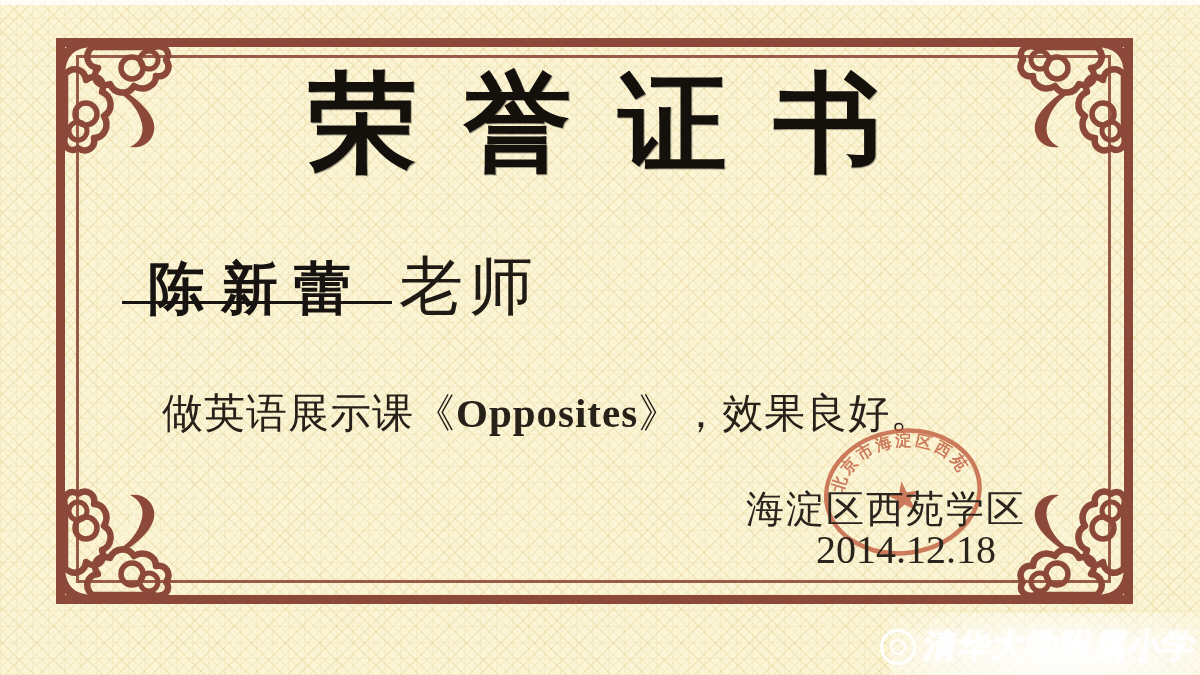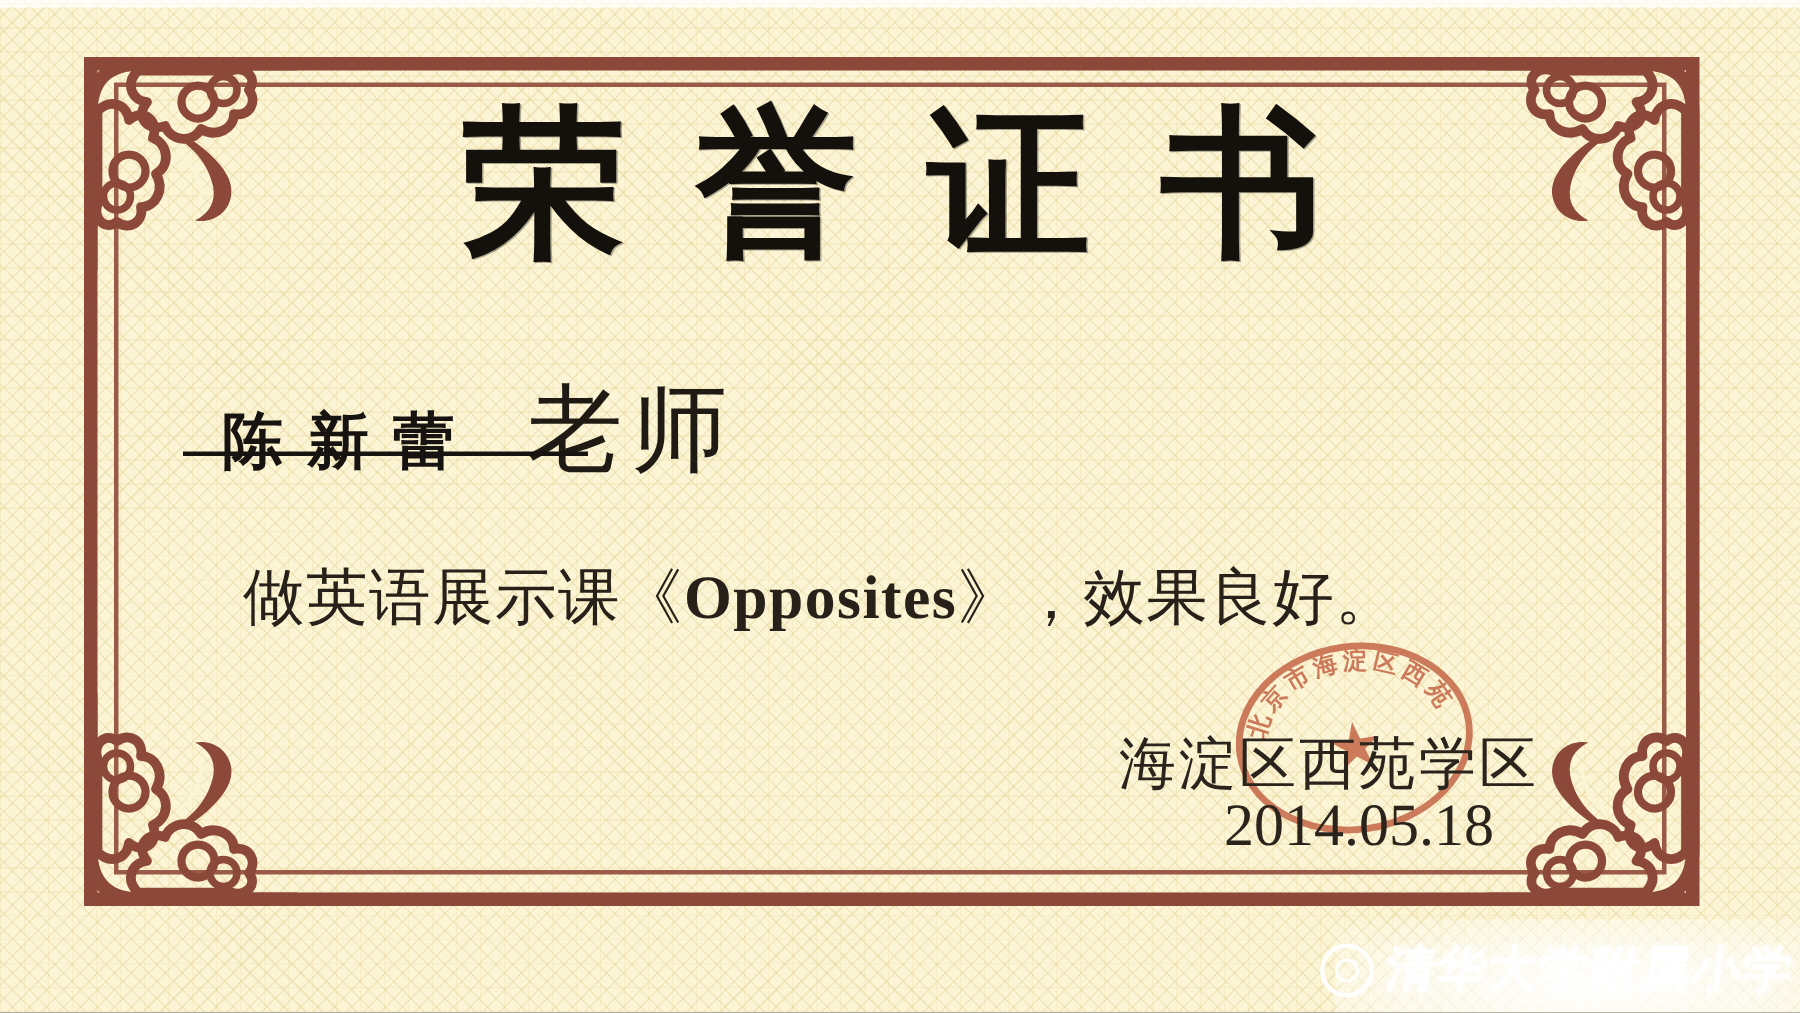--- a/index.html
+++ b/index.html
@@ -26,26 +26,26 @@
   .corner.bl{left:48px;bottom:63px;transform:scaleY(-1);}
   .corner.br{right:59px;bottom:63px;transform:scale(-1,-1);}
   
   .title{
     position:absolute;left:0;top:56px;width:100%;
     text-align:center;font-size:108px;line-height:1.25;font-weight:bold;
     letter-spacing:10px;color:#14100c;
     text-shadow:1px 1px 0 rgba(20,16,12,.35);
   }
   .name-row{position:absolute;left:148px;top:243px;white-space:nowrap;}
-  .recipient-name{font-size:41px;font-weight:bold;letter-spacing:16px;color:#171310;}
+  .recipient-name{font-size:57px;font-weight:bold;letter-spacing:16px;color:#171310;}
   .recipient-honorific{font-size:64px;color:#201a14;margin-left:28px;letter-spacing:6px;}
   .name-underline{position:absolute;left:122px;top:301px;width:270px;height:3px;background:#171310;}
   .body-line{position:absolute;white-space:nowrap;font-size:41px;color:#27211a;letter-spacing:1px;}
   .body-line.l1{left:196px;top:331px;}
-  .body-line.l2{left:162px;top:371px;}
+  .body-line.l2{left:162px;top:386px;}
   .body-line .en{font-weight:bold;font-family:"Liberation Serif",serif;}
   .issuer{position:absolute;left:746px;top:484px;font-size:38px;color:#2a241d;letter-spacing:2px;white-space:nowrap;}
   .date{position:absolute;left:816px;top:526px;font-size:40px;color:#2a241d;white-space:nowrap;}
   
   .seal{position:absolute;left:818px;top:422px;width:170px;height:142px;opacity:.78;transform:rotate(-8deg);}
   
   .wm-glow{position:absolute;right:0;bottom:0;width:310px;height:62px;
     background:radial-gradient(ellipse at 55% 75%, rgba(255,255,255,.95) 0%, rgba(255,255,255,.55) 55%, rgba(255,255,255,0) 100%);}
   .watermark{position:absolute;right:4px;bottom:6px;display:flex;align-items:center;gap:8px;}
   .wm-logo{width:36px;height:36px;border:3px solid rgba(255,255,255,.95);border-radius:50%;
@@ -109,21 +109,21 @@
     <path id="sealArc" d="M 25 70 A 60 46 0 1 1 145 70" fill="none"></path>
     <text font-size="16" fill="#c0593a" letter-spacing="3" font-weight="bold">
       <textPath href="#sealArc" startOffset="4%">北京市海淀区西苑学区</textPath>
     </text>
     <g transform="translate(85,76)">
       <path d="M0,-17 L3.8,-5.2 L16.2,-5.2 L6.2,2.0 L10,13.8 L0,6.5 L-10,13.8 L-6.2,2.0 L-16.2,-5.2 L-3.8,-5.2 Z" fill="#c0593a"></path>
     </g>
   </svg>
 
   <div class="issuer">海淀区西苑学区</div>
-  <div class="date">2014.05.18</div>
+  <div class="date">2014.12.18</div>
 
   <div class="wm-glow"></div>
   <div class="watermark">
     <span class="wm-logo"></span>
     <span class="wm-text">清华大学附属小学</span>
   </div>
 
 </div>
 
 </body></html>

